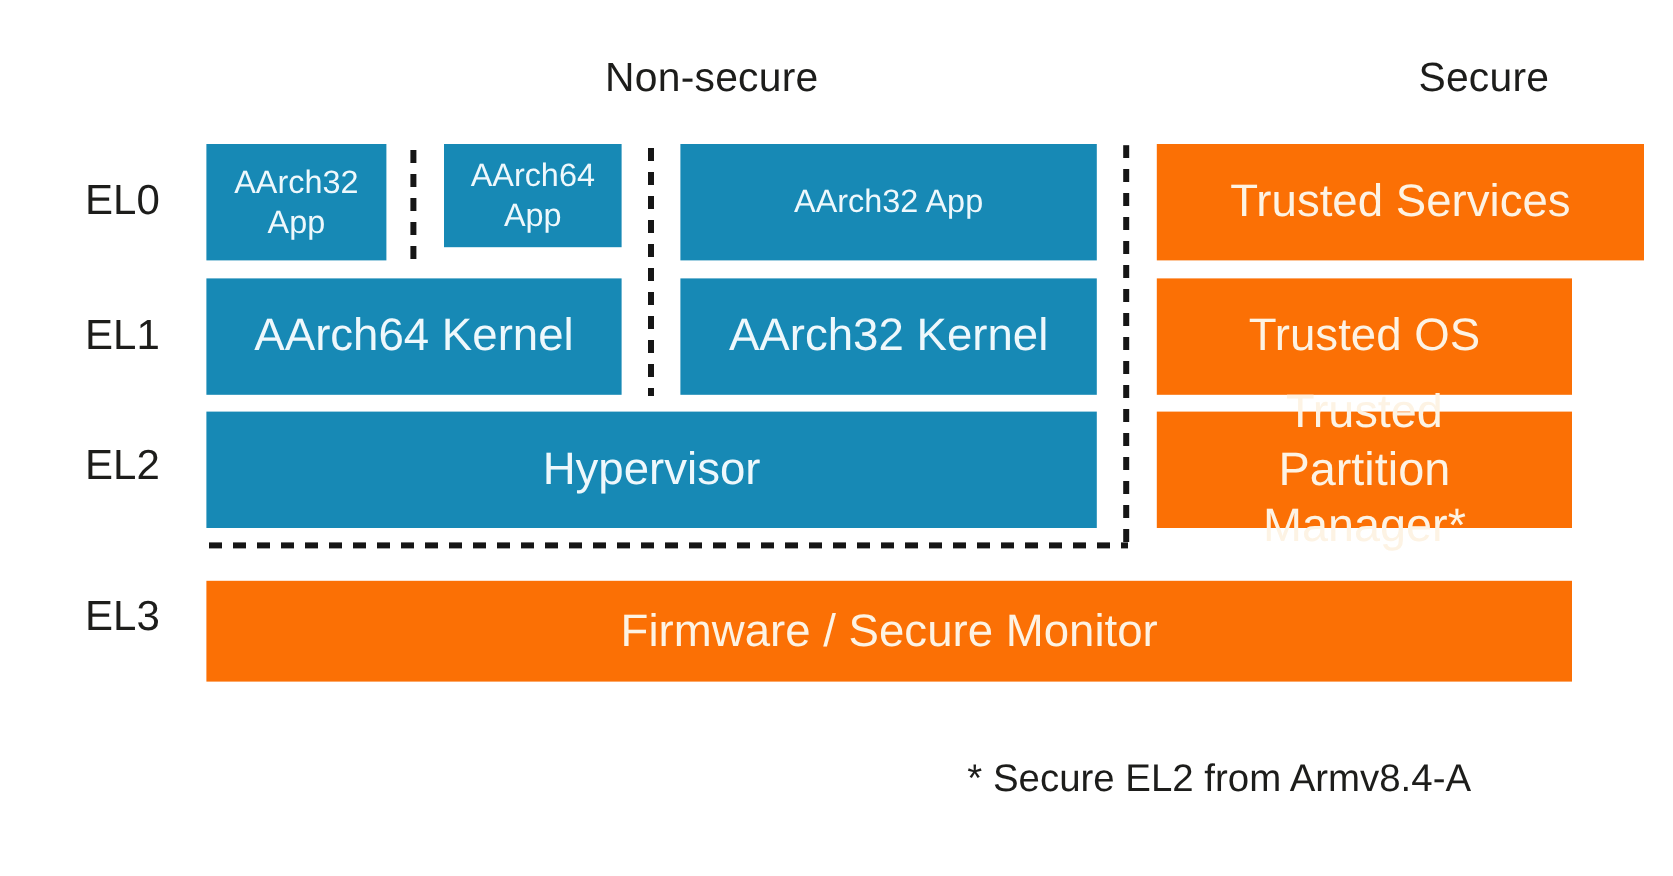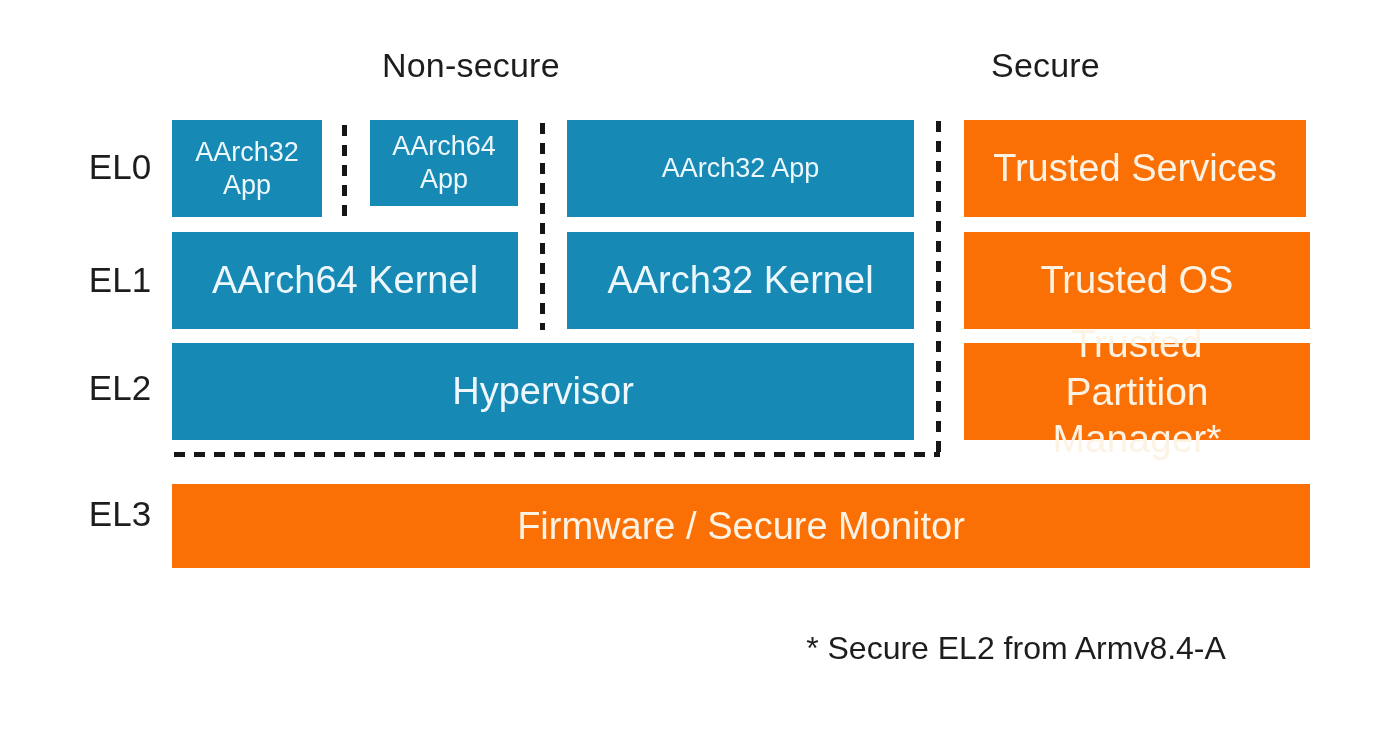--- a/index.html
+++ b/index.html
@@ -6,28 +6,28 @@
   .canvas{
     position:relative;
     width:1394px;height:730px;
     background:#ffffff;
     font-family:"Liberation Sans","DejaVu Sans",sans-serif;
     overflow:hidden;
   }
   .world-label{
     position:absolute;
     width:300px;
-    text-align:left;
+    text-align:right;
     font-size:34px;
     color:var(--label-text,#1d1d1b);
     letter-spacing:0.2px;
   }
   .el-label{
     position:absolute;
-    left:60px;width:120px;height:40px;
+    left:42px;width:120px;height:40px;
     text-align:center;
     font-size:35px;
     color:var(--label-text,#1d1d1b);
   }
   .bx{
     position:absolute;
     display:flex;
     align-items:center;
     justify-content:center;
     text-align:center;
@@ -67,21 +67,21 @@
   <div class="world-label" style="left:991px;top:46px;">Secure</div>
 
   <div class="el-label" style="top:147px;">EL0</div>
   <div class="el-label" style="top:260px;">EL1</div>
   <div class="el-label" style="top:368px;">EL2</div>
   <div class="el-label" style="top:494px;">EL3</div>
 
   <div class="bx blue f-app" style="left:172px;top:120px;width:150px;height:97px;">AArch32 App</div>
   <div class="bx blue f-app" style="left:370px;top:120px;width:148px;height:86px;">AArch64 App</div>
   <div class="bx blue f-app" style="left:567px;top:120px;width:347px;height:97px;">AArch32 App</div>
-  <div class="bx orange f-big" style="left:964px;top:120px;width:342px;height:97px;">Trusted Services</div>
+  <div class="bx orange f-big" style="left:964px;top:120px;width:406px;height:97px;">Trusted Services</div>
 
   <div class="bx blue f-big" style="left:172px;top:232px;width:346px;height:97px;">AArch64 Kernel</div>
   <div class="bx blue f-big" style="left:567px;top:232px;width:347px;height:97px;">AArch32 Kernel</div>
   <div class="bx blue f-big" style="left:172px;top:343px;width:742px;height:97px;">Hypervisor</div>
 
   <div class="bx orange f-big" style="left:964px;top:232px;width:346px;height:97px;">Trusted OS</div>
   <div class="bx orange f-tpm" style="left:964px;top:343px;width:346px;height:97px;padding:0 40px;">Trusted Partition Manager*</div>
 
   <div class="bx orange f-big" style="left:172px;top:484px;width:1138px;height:84px;">Firmware / Secure Monitor</div>
 

